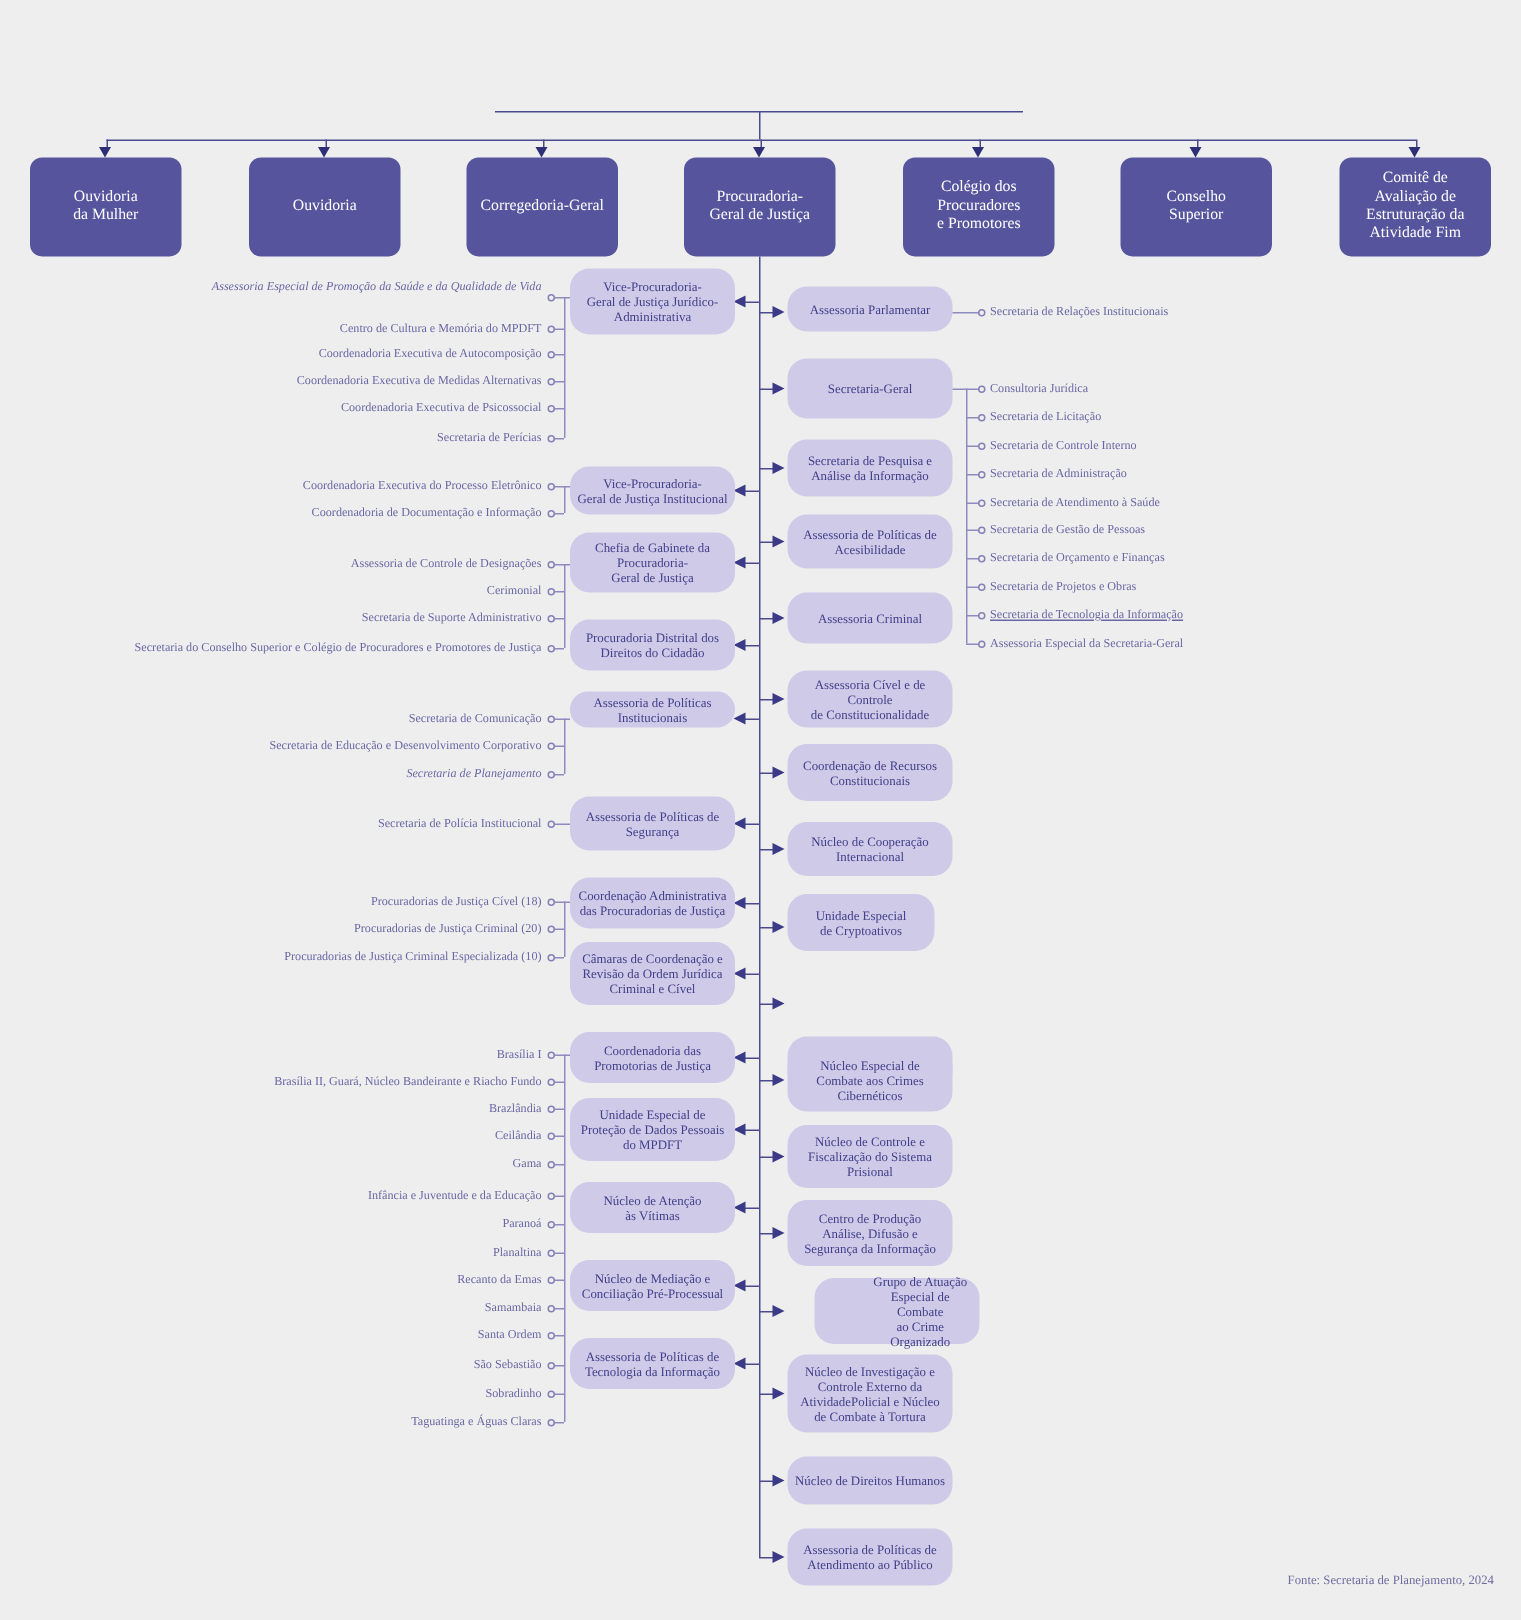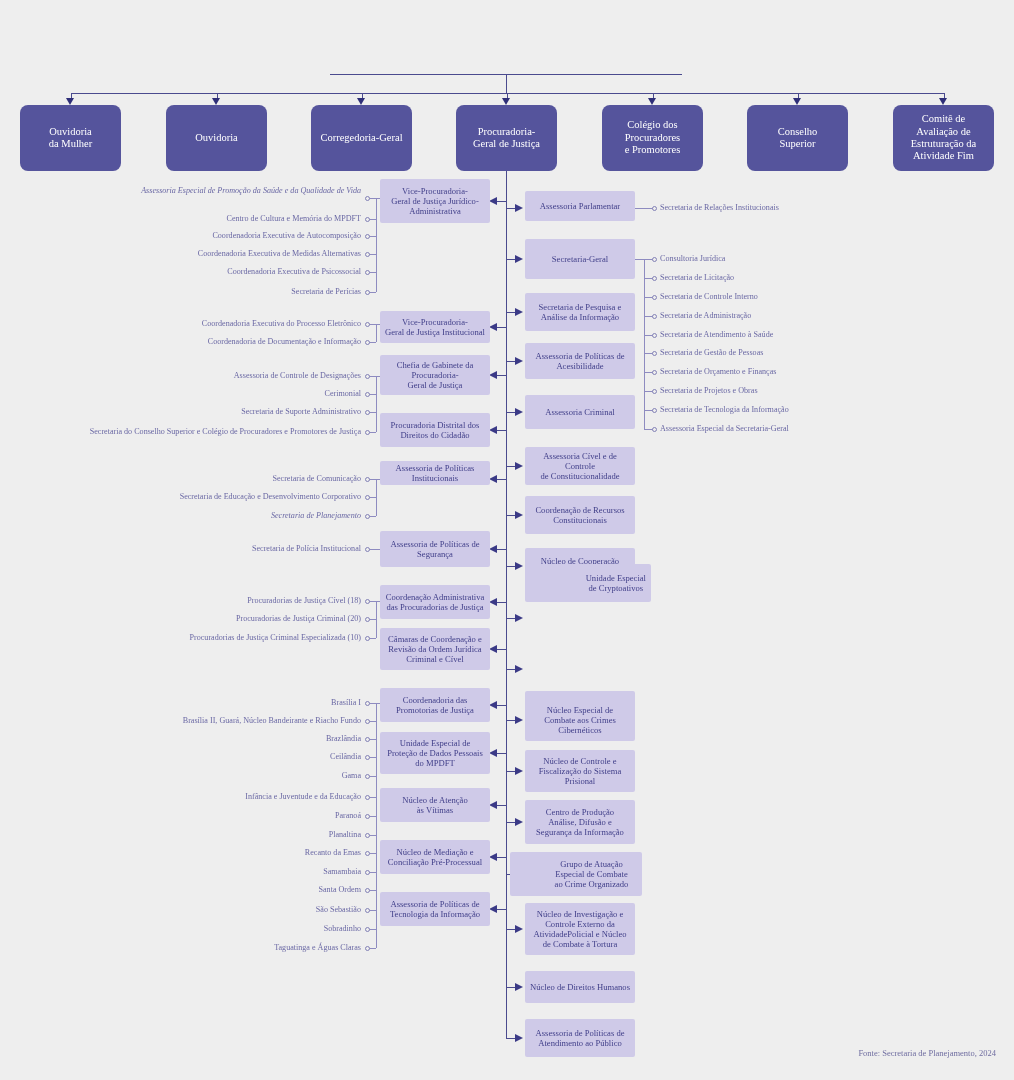--- a/index.html
+++ b/index.html
@@ -45,21 +45,21 @@
   
   .dot{
     position:absolute;width:3px;height:3px;border-radius:50%;
     border:1px solid #8381b6;background:#eeeeee;
   }
 
   
   .box{
     position:absolute;box-sizing:border-box;
     display:flex;align-items:center;justify-content:center;
-    text-align:center;border-radius:2px;
+    text-align:center;border-radius:13px;
     line-height:1.18;
   }
   .box.dark{
     background:#55549c;color:#ffffff;
     font-size:10.5px;border-radius:8px;
     padding:4px 6px;
   }
   .box.lilac{
     background:#cfcae8;color:#42408a;
     font-size:8.6px;padding:3px 5px;
@@ -394,21 +394,21 @@
       <div class="dot" style="left: 651.5px; top: 350.5px;"></div>
       <div class="leaf l" style="top: 349px; left: 660px;">Secretaria de Gestão de Pessoas</div>
       <div class="ln h lilac" style="left: 644px; top: 372px; width: 9px; height: 1.2px;"></div>
       <div class="dot" style="left: 651.5px; top: 369.5px;"></div>
       <div class="leaf l" style="top: 368px; left: 660px;">Secretaria de Orçamento e Finanças</div>
       <div class="ln h lilac" style="left: 644px; top: 391px; width: 9px; height: 1.2px;"></div>
       <div class="dot" style="left: 651.5px; top: 388.5px;"></div>
       <div class="leaf l" style="top: 387px; left: 660px;">Secretaria de Projetos e Obras</div>
       <div class="ln h lilac" style="left: 644px; top: 410px; width: 9px; height: 1.2px;"></div>
       <div class="dot" style="left: 651.5px; top: 407.5px;"></div>
-      <div class="leaf l" style="top: 406px; left: 660px;">Secretaria de Tecnologia da Informação</div>
+      <div class="leaf l" style="top: 406px; left: 660px; text-decoration: underline;">Secretaria de Tecnologia da Informação</div>
       <div class="ln h lilac" style="left: 644px; top: 429px; width: 9px; height: 1.2px;"></div>
       <div class="dot" style="left: 651.5px; top: 426.5px;"></div>
       <div class="leaf l" style="top: 425px; left: 660px;">Assessoria Especial da  Secretaria-Geral</div>
       <div class="box lilac" style="left: 525px; top: 293px; width: 110px; height: 38px;">
         <span class="txt">Secretaria de Pesquisa e
 Análise da Informação</span>
       </div>
       <div class="box lilac" style="left: 525px; top: 343px; width: 110px; height: 36px;">
         <span class="txt">Assessoria de Políticas de
 Acesibilidade</span>
@@ -421,21 +421,21 @@
 de Constitucionalidade</span>
       </div>
       <div class="box lilac" style="left: 525px; top: 496px; width: 110px; height: 38px;">
         <span class="txt">Coordenação de Recursos
 Constitucionais</span>
       </div>
       <div class="box lilac" style="left: 525px; top: 548px; width: 110px; height: 36px;">
         <span class="txt">Núcleo de Cooperação
 Internacional</span>
       </div>
-      <div class="box lilac" style="left: 525px; top: 564px; width: 126px; height: 38px; justify-content: flex-end;">
+      <div class="box lilac" style="left: 525px; top: 596px; width: 98px; height: 38px;">
         <span class="txt">Unidade Especial
 de Cryptoativos</span>
       </div>
       <div class="box lilac" style="left: 525px; top: 651px; width: 110px; height: 36px; margin-top: 40px;">
         <span class="txt">Núcleo do Tribunal de Juri
 e de Defesa da Vida</span>
       </div>
       <div class="box lilac" style="left: 525px; top: 699px; width: 110px; height: 42px;">
         <span class="txt">Núcleo Especial de
 Combate aos Crimes
@@ -444,21 +444,21 @@
       <div class="box lilac" style="left: 525px; top: 750px; width: 110px; height: 42px;">
         <span class="txt">Núcleo de Controle e
 Fiscalização do Sistema
 Prisional</span>
       </div>
       <div class="box lilac" style="left: 525px; top: 800px; width: 110px; height: 44px;">
         <span class="txt">Centro de Produção
 Análise, Difusão e
 Segurança da Informação</span>
       </div>
-      <div class="box lilac" style="left: 510px; top: 852px; width: 132px; height: 44px; padding-left: 36px;">
+      <div class="box lilac" style="left: 543px; top: 852px; width: 110px; height: 44px; padding-left: 36px;">
         <span class="txt">Grupo de Atuação
 Especial de Combate
 ao Crime Organizado</span>
       </div>
       <div class="box lilac" style="left: 525px; top: 903px; width: 110px; height: 52px;">
         <span class="txt">Núcleo de Investigação e
 Controle Externo da
 AtividadePolicial e Núcleo
 de Combate à Tortura</span>
       </div>

